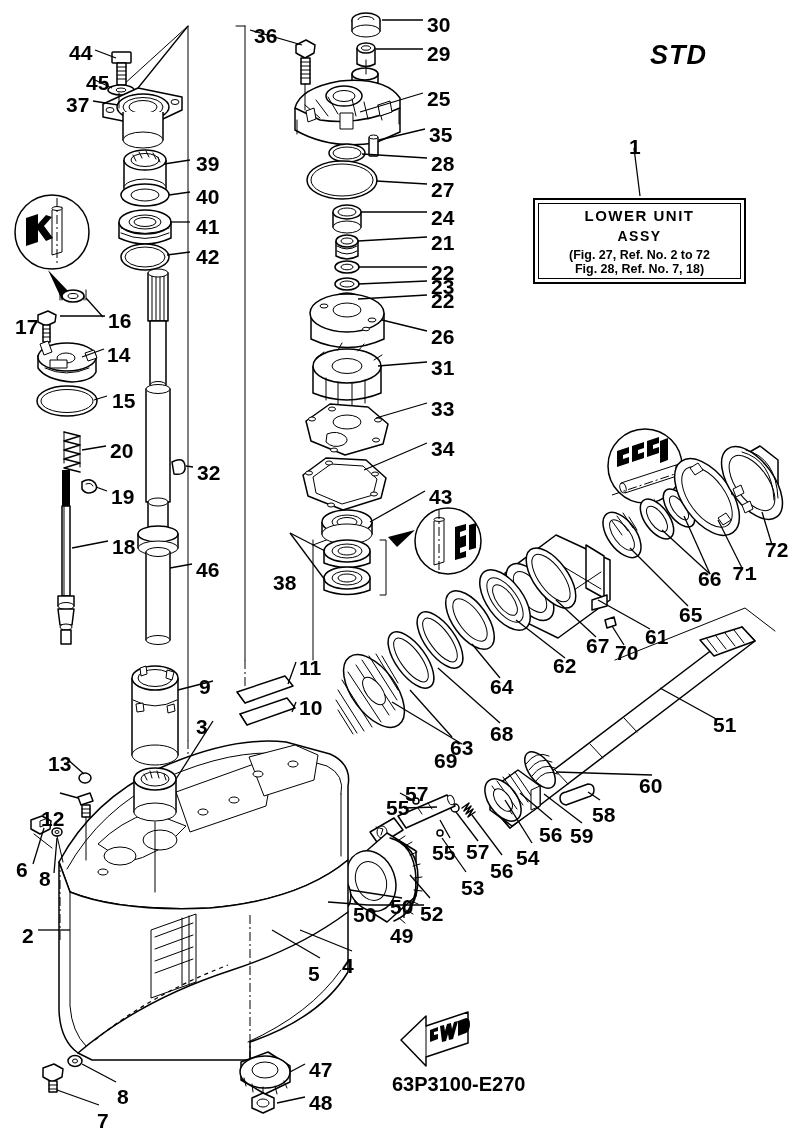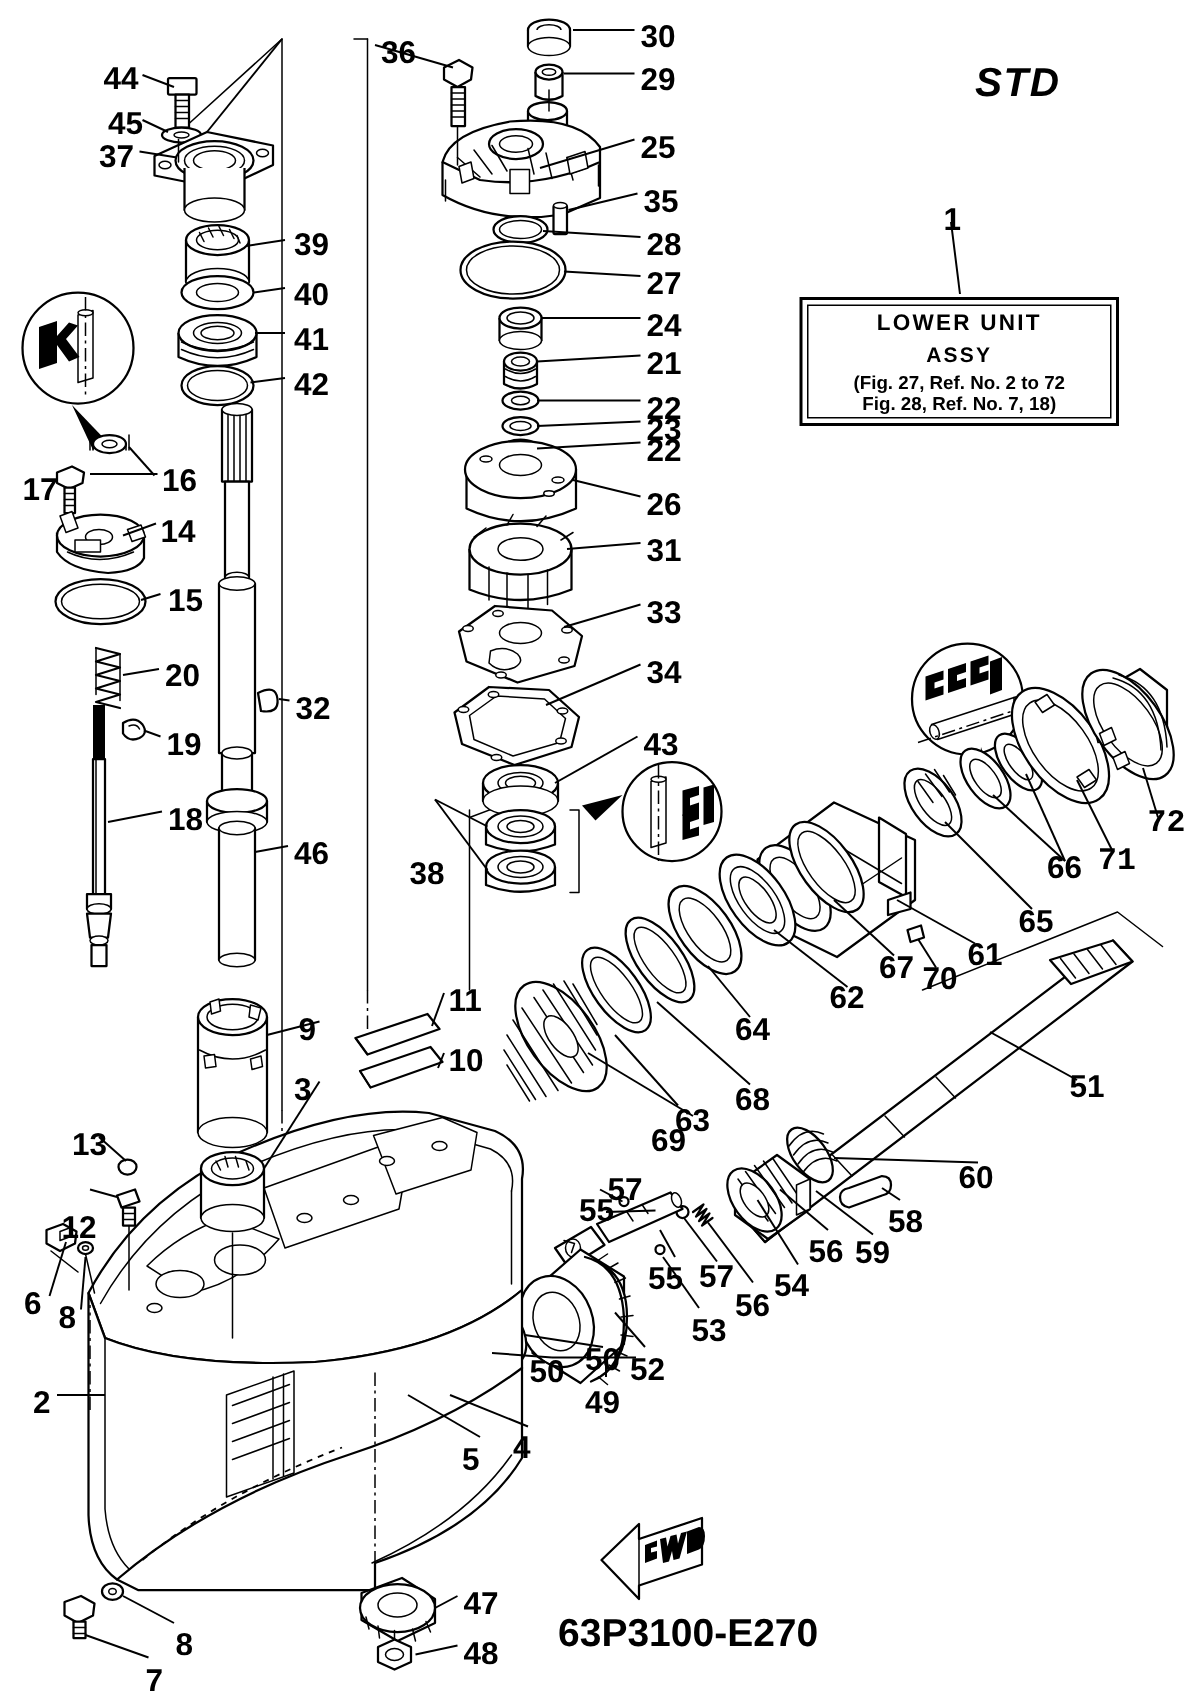--- a/index.html
+++ b/index.html
@@ -10,21 +10,21 @@
   #art{position:absolute;left:0;top:0;width:796px;height:1132px;}
 
   .callout{position:absolute;font-family:"Liberation Sans",sans-serif;
            font-weight:bold;font-size:21px;line-height:21px;color:#000;
            white-space:nowrap;}
 
   #std{position:absolute;left:650px;top:40px;font-size:27px;font-weight:bold;
        font-style:italic;font-family:"Liberation Sans",sans-serif;
        letter-spacing:1px;}
 
-  #partno{position:absolute;left:372px;top:1073px;font-size:26px;
+  #partno{position:absolute;left:392px;top:1073px;font-size:20px;
           font-weight:bold;letter-spacing:0px;}
 
   
   #assybox{position:absolute;left:533px;top:198px;width:213px;height:86px;
            border:2px solid #000;background:#fff;box-sizing:border-box;}
   #assybox .inner{position:absolute;left:3px;top:3px;right:3px;bottom:3px;
                   border:1px solid #000;box-sizing:border-box;
                   display:flex;flex-direction:column;align-items:center;
                   justify-content:center;}
   #assybox .l1{font-size:15px;font-weight:bold;letter-spacing:1.5px;margin-bottom:4px;}
@@ -797,21 +797,21 @@
       <div class="callout" style="left: 429px; top: 124px;">35</div>
       <div class="callout" style="left: 254px; top: 25px;">36</div>
       <div class="callout" style="left: 66px; top: 94px;">37</div>
       <div class="callout" style="left: 273px; top: 528px; margin-top: 44px;">38</div>
       <div class="callout" style="left: 196px; top: 153px;">39</div>
       <div class="callout" style="left: 196px; top: 186px;">40</div>
       <div class="callout" style="left: 196px; top: 216px;">41</div>
       <div class="callout" style="left: 196px; top: 246px;">42</div>
       <div class="callout" style="left: 429px; top: 486px;">43</div>
       <div class="callout" style="left: 69px; top: 42px;">44</div>
-      <div class="callout" style="left: 72px; top: 72px;">45</div>
+      <div class="callout" style="left: 86px; top: 72px;">45</div>
       <div class="callout" style="left: 196px; top: 559px;">46</div>
       <div class="callout" style="left: 309px; top: 1059px;">47</div>
       <div class="callout" style="left: 309px; top: 1092px;">48</div>
       <div class="callout" style="left: 390px; top: 925px;">49</div>
       <div class="callout" style="left: 353px; top: 904px;">50</div>
       <div class="callout" style="left: 390px; top: 896px;">50</div>
       <div class="callout" style="left: 713px; top: 714px;">51</div>
       <div class="callout" style="left: 420px; top: 903px;">52</div>
       <div class="callout" style="left: 461px; top: 877px;">53</div>
       <div class="callout" style="left: 516px; top: 847px;">54</div>
@@ -828,16 +828,16 @@
       <div class="callout" style="left: 553px; top: 655px;">62</div>
       <div class="callout" style="left: 450px; top: 737px;">63</div>
       <div class="callout" style="left: 490px; top: 676px;">64</div>
       <div class="callout" style="left: 679px; top: 604px;">65</div>
       <div class="callout" style="left: 698px; top: 568px;">66</div>
       <div class="callout" style="left: 586px; top: 635px;">67</div>
       <div class="callout" style="left: 490px; top: 723px;">68</div>
       <div class="callout" style="left: 434px; top: 750px;">69</div>
       <div class="callout" style="left: 615px; top: 642px;">70</div>
       <div class="callout" style="left: 732px; top: 564px; font-family: Liberation Mono, monospace;">71</div>
-      <div class="callout" style="left: 765px; top: 539px; font-family: Liberation Mono, monospace;">72</div>
+      <div class="callout" style="left: 765px; top: 539px;">72</div>
     </div>
 
 </div>
 
 </body></html>

